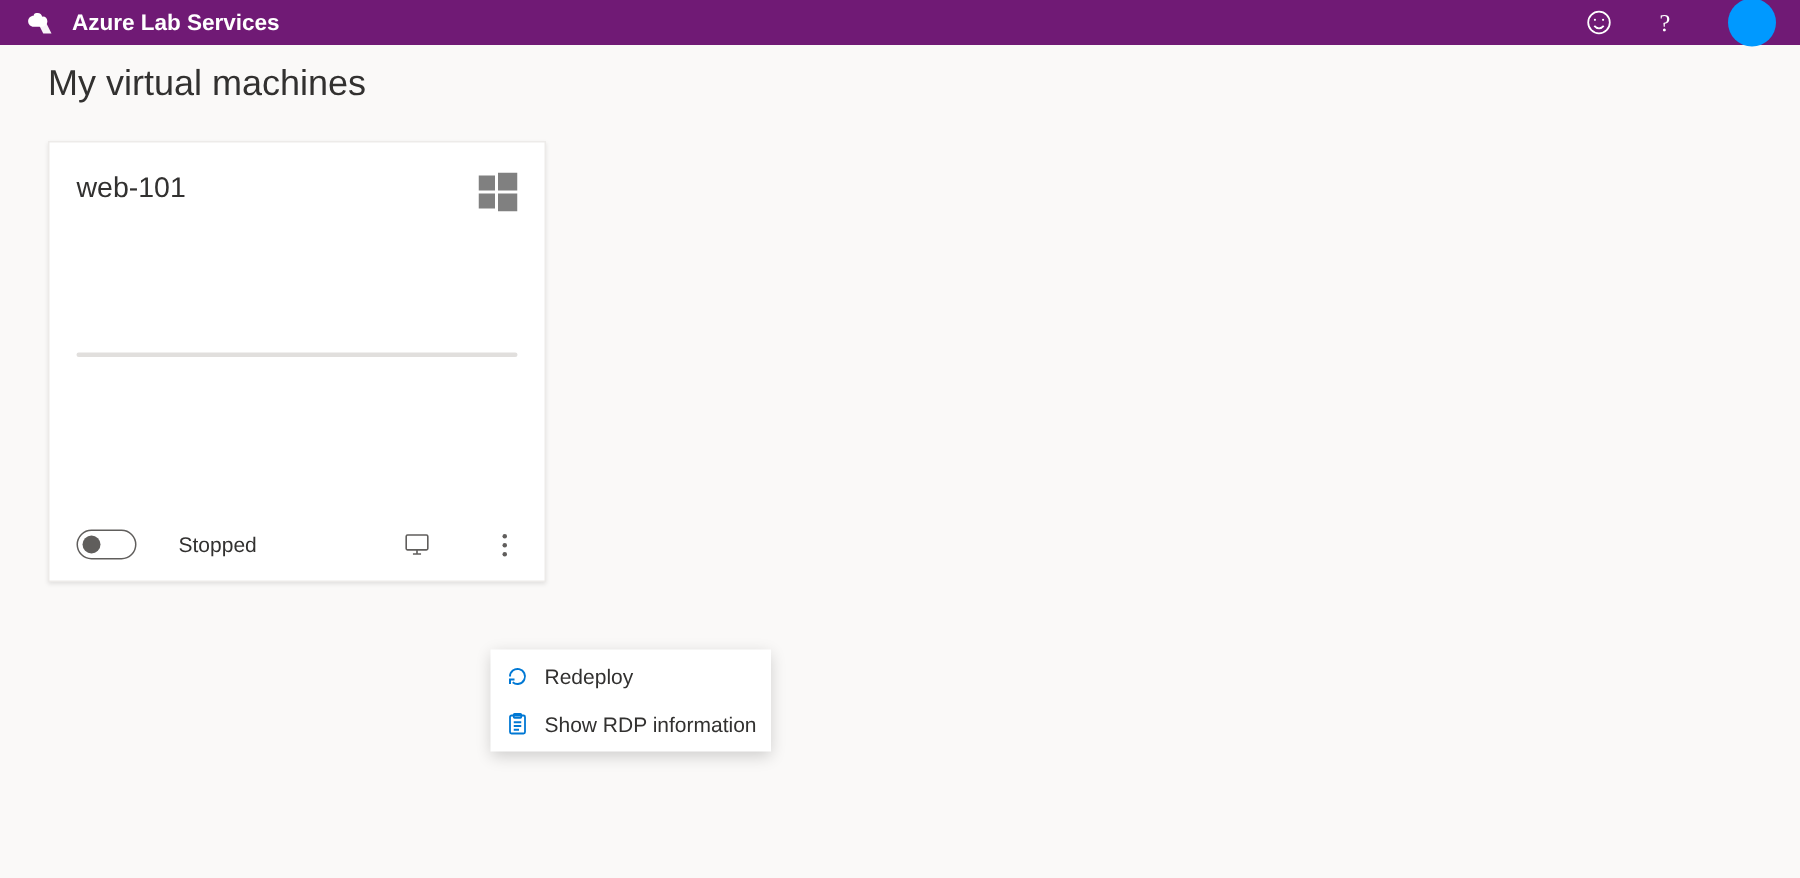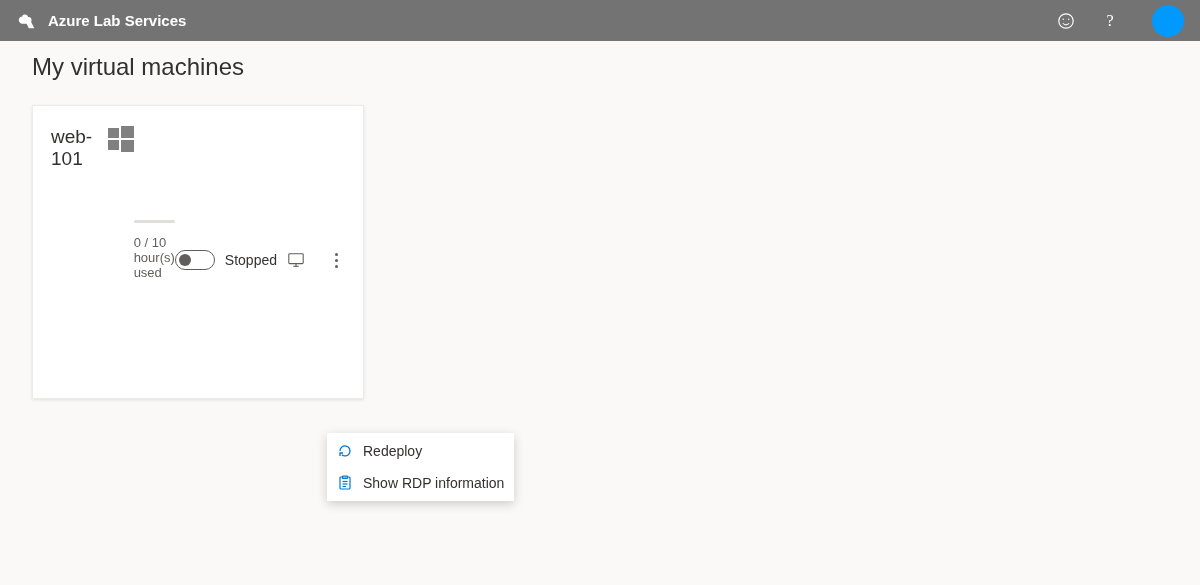--- a/index.html
+++ b/index.html
@@ -4,23 +4,23 @@
 <style>
   * { box-sizing: border-box; margin: 0; padding: 0; }
   body {
     font-family: "Segoe UI", -apple-system, BlinkMacSystemFont, sans-serif;
     background: #faf9f8;
     width: 1200px;
     height: 585px;
     overflow: hidden;
   }
   .topbar {
-    background: #737373;
+    background: #701a75;
     color: #fff;
-    height: 41px;
+    height: 30px;
     display: flex;
     align-items: center;
     padding: 0 16px;
   }
   .brand {
     display: flex;
     align-items: center;
     gap: 10px;
   }
   .brand-icon {
@@ -65,21 +65,21 @@
     margin-bottom: 24px;
   }
   .vm-card {
     width: 332px;
     height: 294px;
     background: #fff;
     border: 1px solid #edebe9;
     box-shadow: 0 1px 3px rgba(0,0,0,0.1);
     padding: 20px 18px 14px 18px;
     display: flex;
-    flex-direction: row;
+    flex-direction: column;
     position: relative;
   }
   .vm-header {
     display: flex;
     justify-content: space-between;
     align-items: flex-start;
   }
   .vm-name {
     font-size: 19px;
     font-weight: 400;
@@ -102,21 +102,21 @@
     border-radius: 2px;
     margin-bottom: 12px;
   }
   .usage-text {
     font-size: 13px;
     color: #605e5c;
   }
   .vm-footer {
     display: flex;
     align-items: center;
-    gap: 10px;
+    gap: 28px;
     padding-top: 10px;
   }
   .toggle {
     width: 40px;
     height: 20px;
     border: 1px solid #605e5c;
     border-radius: 10px;
     position: relative;
     cursor: pointer;
   }
@@ -235,21 +235,20 @@
           <rect x="13" y="0" width="13" height="12" fill="#808080"></rect>
           <rect x="0" y="14" width="11" height="10" fill="#808080"></rect>
           <rect x="13" y="14" width="13" height="12" fill="#808080"></rect>
         </svg>
       </div>
     </div>
 
     <div class="vm-body">
       <div class="progress-area">
         <div class="progress-bar"></div>
-        <div class="usage-text">0 / 10 hour(s) used</div>
       </div>
     </div>
 
     <div class="vm-footer">
       <div class="toggle">
         <div class="toggle-knob"></div>
       </div>
       <div class="vm-status">Stopped</div>
       <div class="footer-icon">
         <svg viewBox="0 0 20 20" width="18" height="18" fill="none" stroke="#605e5c" stroke-width="1.2">

